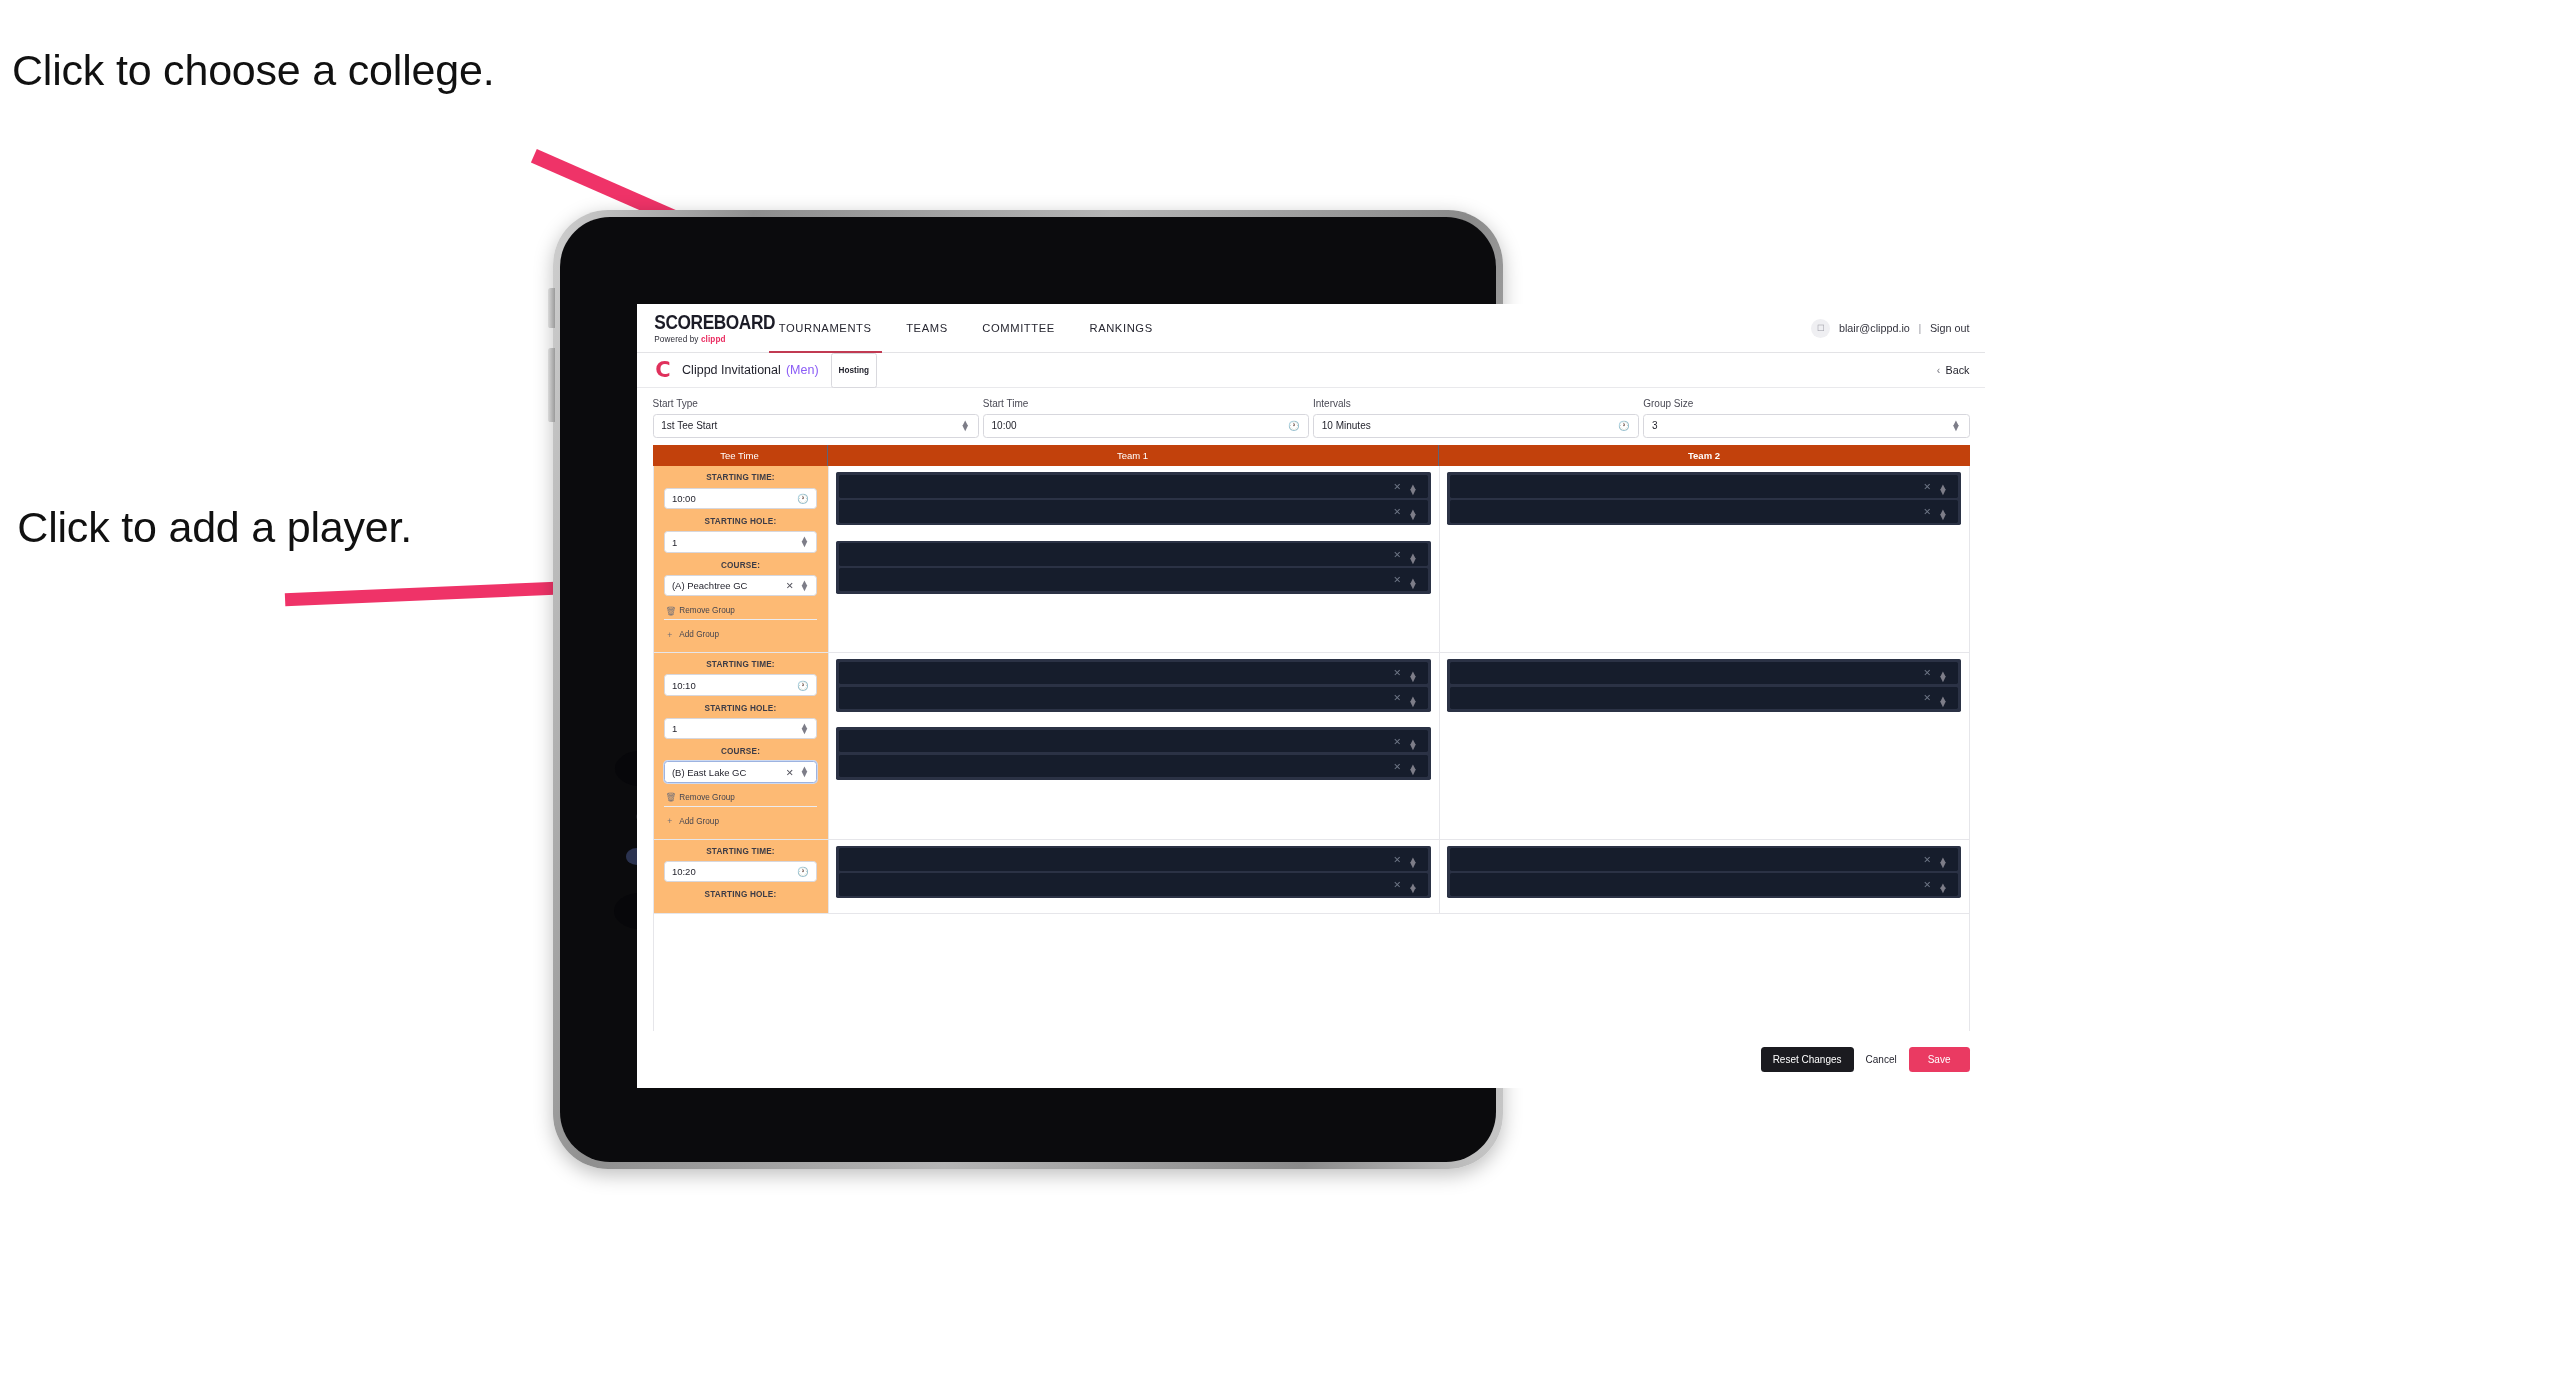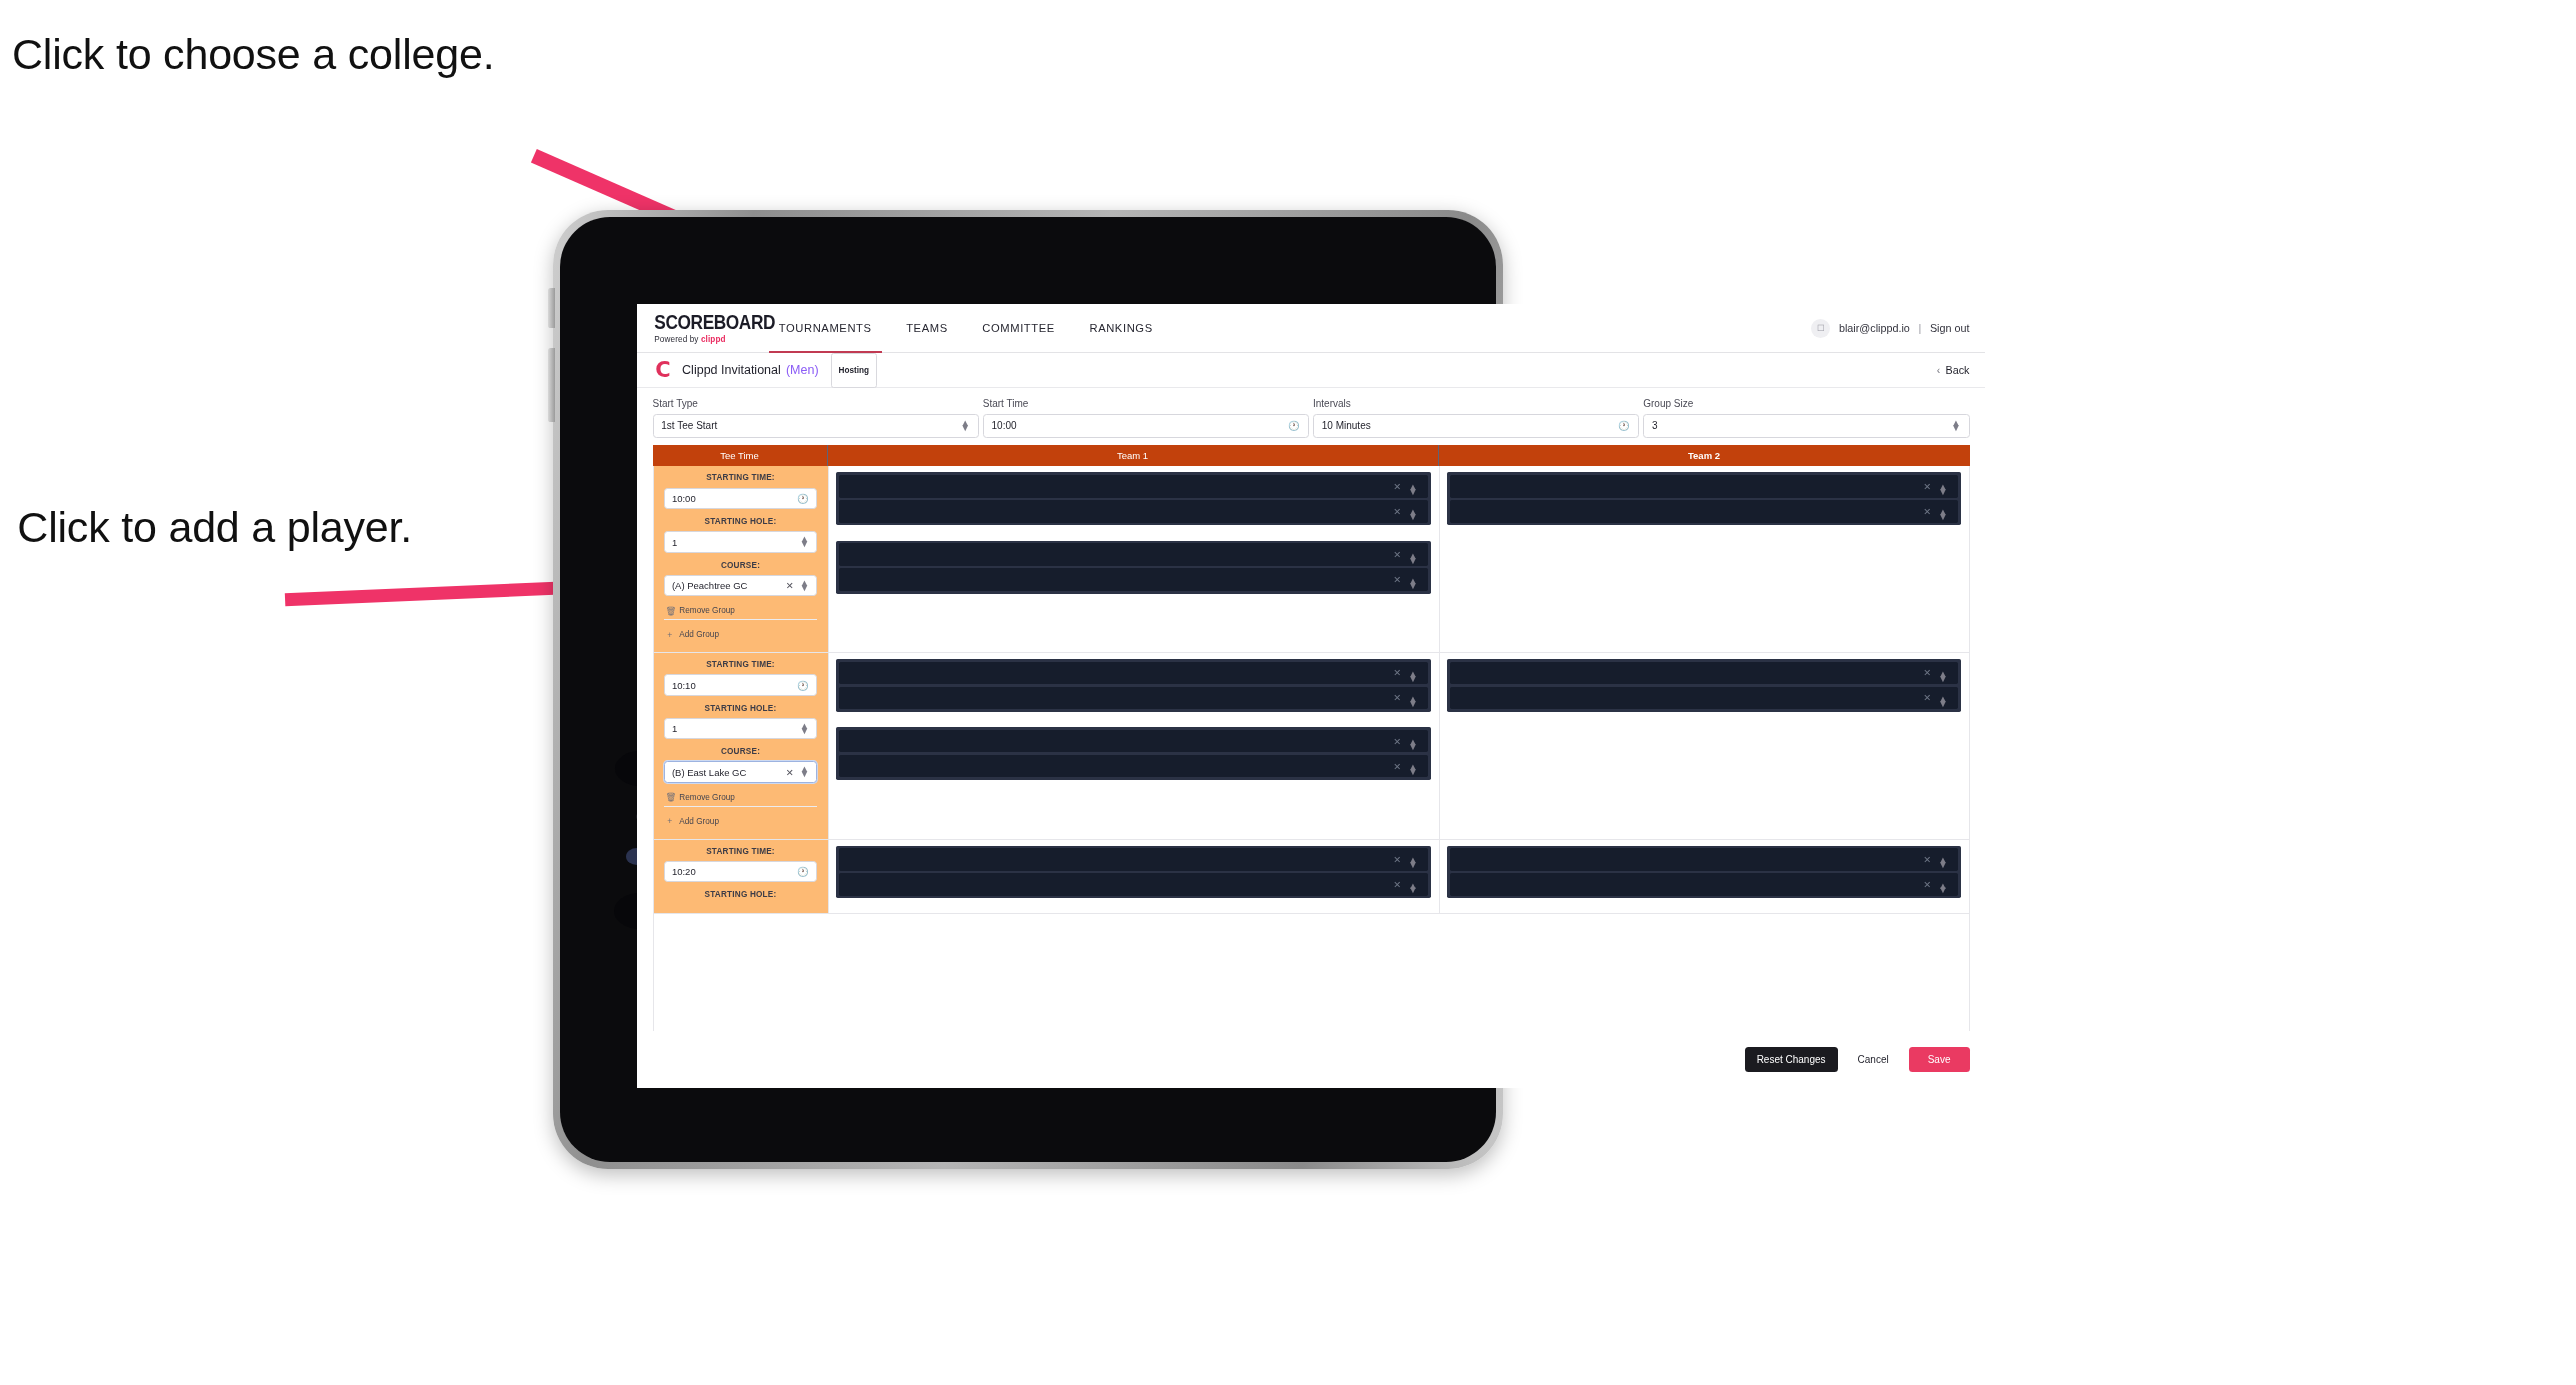--- a/index.html
+++ b/index.html
@@ -14,21 +14,21 @@
   
   .annot {
     position: absolute;
     font-family: "Liberation Sans", sans-serif;
     font-size: 43px;
     line-height: 1.22;
     color: #111111;
     font-weight: 400;
     letter-spacing: -0.2px;
   }
-  #annot-college { left: 12px; top: 28px; width: 518px; }
+  #annot-college { left: 12px; top: 44px; width: 518px; }
   #annot-player  { left: 17.3px; top: 501px; width: 397px; }
 
   .arrow-svg { position:absolute; left:0; top:0; width:2576px; height:1386px; pointer-events:none; }
 
   
   #tablet {
     position: absolute;
     left: 553px; top: 210px;
     width: 950px; height: 959px;
     background: linear-gradient(100deg,#cfcfcf 0%, #8f8f8f 18%, #b5b5b5 50%, #8a8a8a 82%, #c9c9c9 100%);
@@ -259,21 +259,21 @@
   .slot .sl-fill { flex:1; }
   .slot .sl-x { color:#6e7686; font-size:9.5px; margin-right: 7px; }
   .slot .sl-st { color:#6e7686; }
 
   
   #footer {
     position:absolute; left:0; right:0; bottom:0;
     height: 57px;
     background:#fff;
     display:flex; align-items:center; justify-content:flex-end;
-    gap: 8px;
+    gap: 0;
     padding-right: 15.5px;
   }
   .btn {
     font-size: 10px;
     border-radius: 3.5px;
     padding: 7px 12px;
     cursor: pointer;
     border: none;
     font-family: "Liberation Sans", sans-serif;
   }

